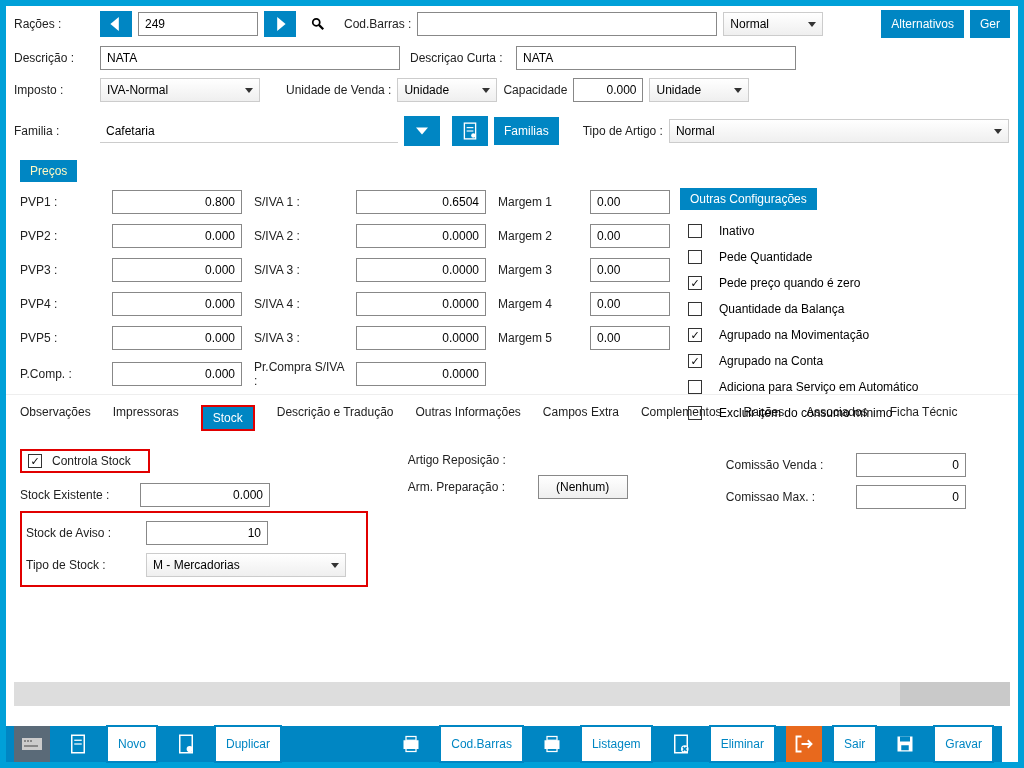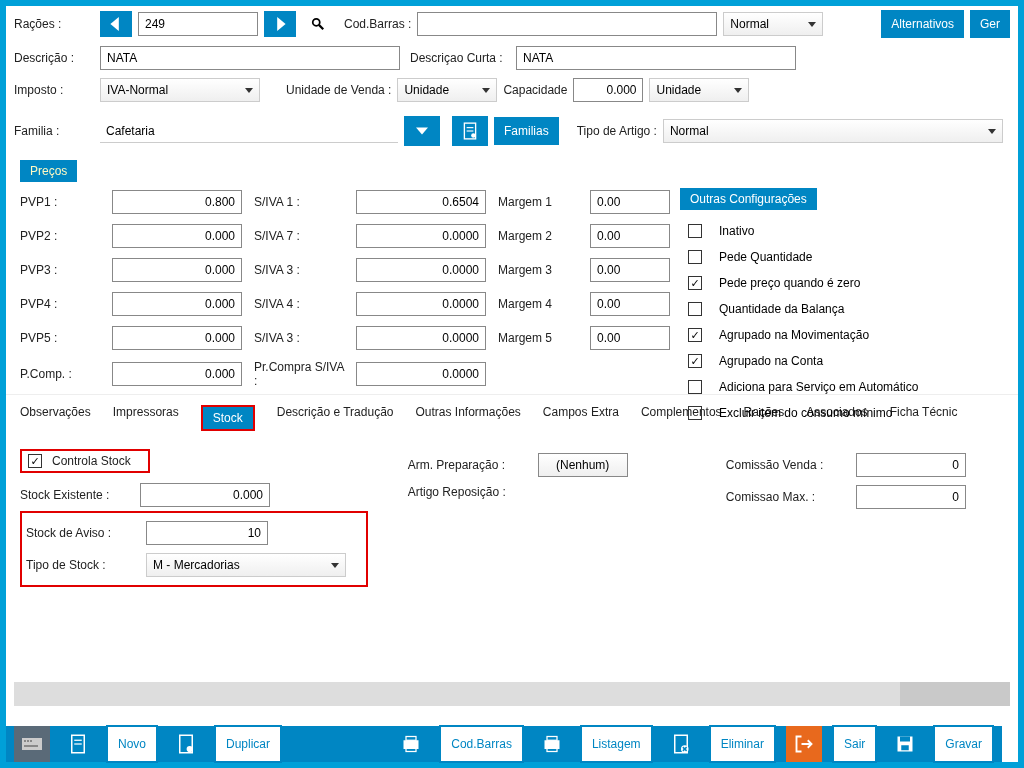--- a/index.html
+++ b/index.html
@@ -126,41 +126,41 @@
     </span>
     <span class="icon-btn" style="margin-left:6px">
       <svg viewBox="0 0 16 16" width="18" height="18">
           <rect x="3" y="1" width="10" height="14" fill="none" stroke="#fff" stroke-width="1.2"></rect>
           <line x1="5" y1="5" x2="11" y2="5" stroke="#fff"></line>
           <line x1="5" y1="8" x2="11" y2="8" stroke="#fff"></line>
           <circle cx="11" cy="12" r="2" fill="#fff"></circle>
         </svg>
     </span>
     <span class="blue-btn">Familias</span>
-    <span class="lbl" style="margin-left:12px">Tipo de Artigo :</span>
+    <span class="lbl" style="margin-left:18px">Tipo de Artigo :</span>
     <span class="select" style="width:340px">
       <span>Normal</span>
         <span class="caret"></span>
     </span>
   </div>
 
   <div style="padding:10px 14px 2px">
     <span class="section-title">Preços</span>
   </div>
 
   <div class="price-grid" id="price-grid">
       <span class="lbl">PVP1 :</span>
      <input class="input input-right" value="0.800" style="">
      <span class="lbl">S/IVA 1 :</span>
      <input class="input input-right" value="0.6504" style="">
      <span class="lbl">Margem 1</span>
      <input class="input" value="0.00" style="">
       <span class="lbl">PVP2 :</span>
      <input class="input input-right" value="0.000" style="">
-     <span class="lbl">S/IVA 7 :</span>
+     <span class="lbl">S/IVA 2 :</span>
      <input class="input input-right" value="0.0000" style="">
      <span class="lbl">Margem 2</span>
      <input class="input" value="0.00" style="">
       <span class="lbl">PVP3 :</span>
      <input class="input input-right" value="0.000" style="">
      <span class="lbl">S/IVA 3 :</span>
      <input class="input input-right" value="0.0000" style="">
      <span class="lbl">Margem 3</span>
      <input class="input" value="0.00" style="">
       <span class="lbl">PVP4 :</span>
@@ -253,25 +253,25 @@
           <span class="lbl">Tipo de Stock :</span>
           <span class="select" style="width:200px">
             <span>M - Mercadorias</span>
               <span class="caret"></span>
           </span>
         </div>
       </div>
     </div>
     <div style="width:280px">
       <div class="stock-row">
+        <span class="lbl" style="width:120px">Artigo Reposição :</span>
+      </div>
+      <div class="stock-row">
         <span class="lbl" style="width:120px">Arm. Preparação :</span>
         <button class="select" style="width:90px;justify-content:center;border:1px solid #888">(Nenhum)</button>
-      </div>
-      <div class="stock-row">
-        <span class="lbl" style="width:120px">Artigo Reposição :</span>
       </div>
     </div>
     <div style="width:280px">
       <div class="stock-row">
         <span class="lbl" style="width:120px">Comissão Venda :</span>
         <input class="input input-right" style="width: 110px;" value="0">
       </div>
       <div class="stock-row">
         <span class="lbl" style="width:120px">Comissao Max. :</span>
         <input class="input input-right" style="width: 110px;" value="0">

